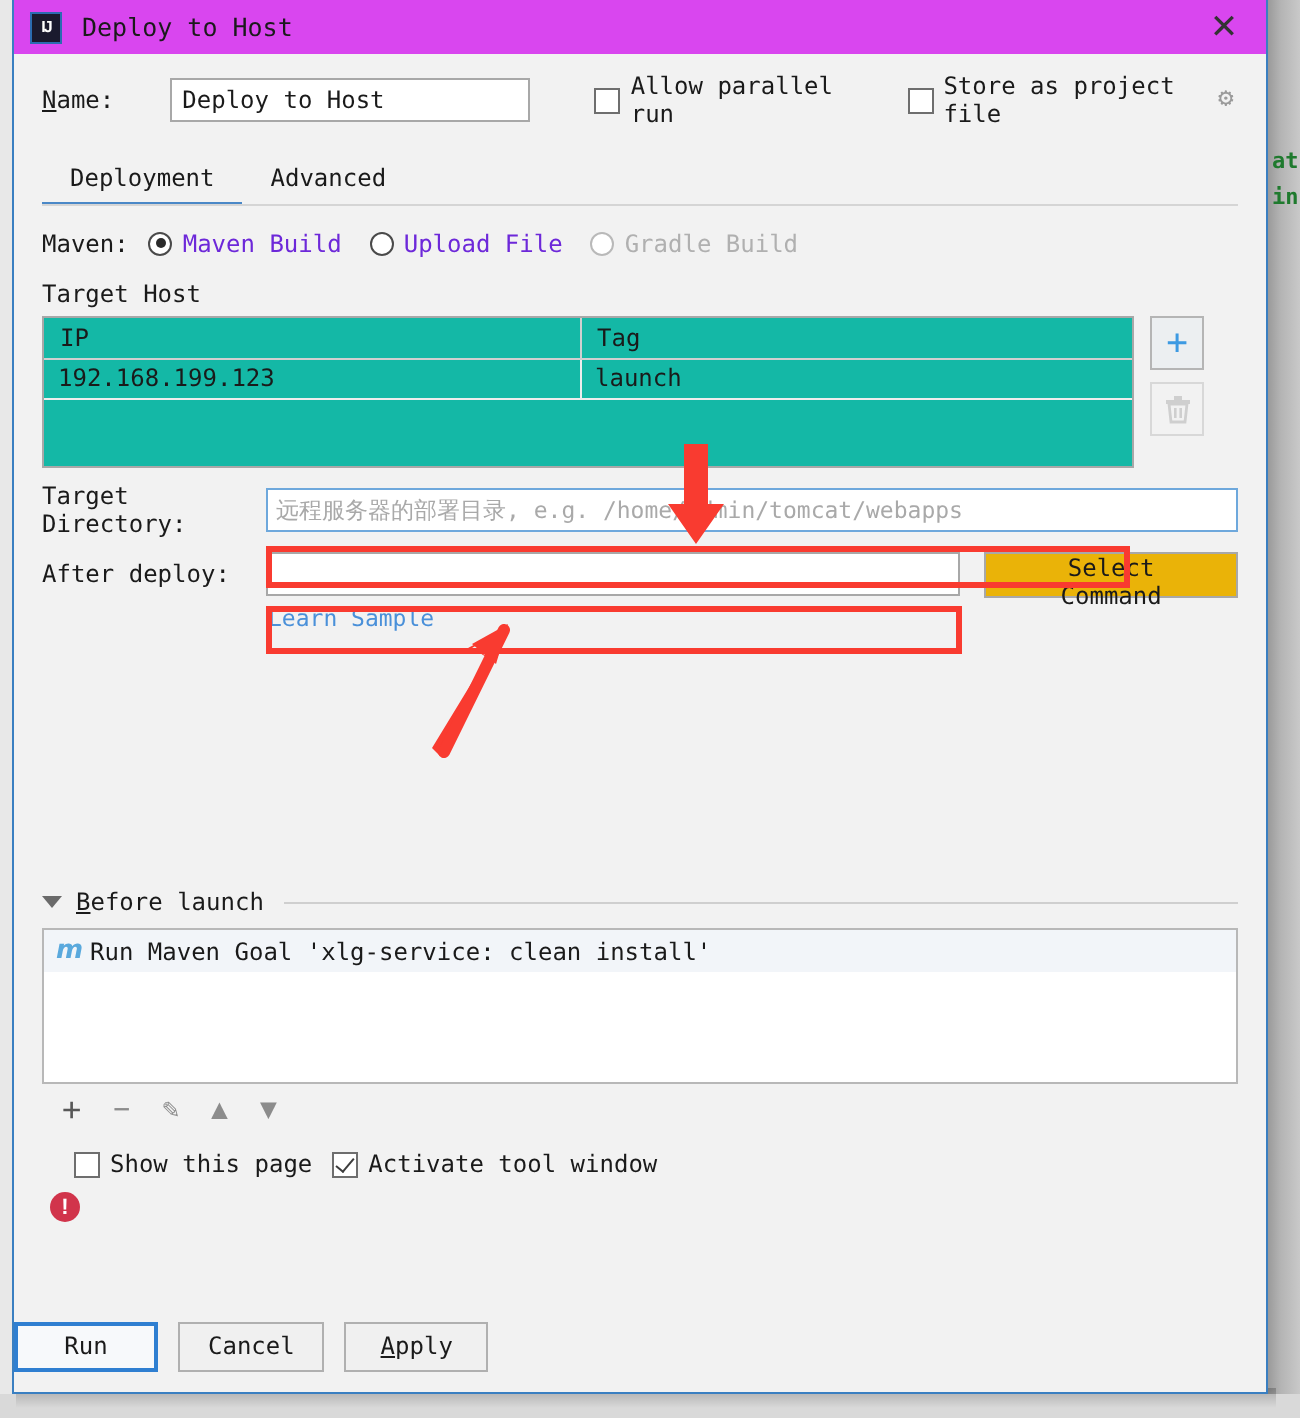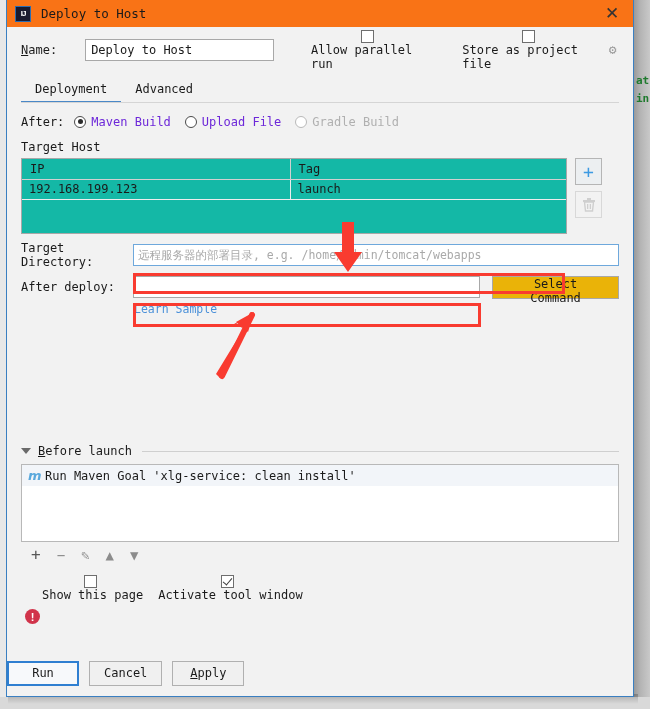--- a/index.html
+++ b/index.html
@@ -42,21 +42,21 @@
     position: absolute; left: 6px; top: 0; width: 628px; height: 697px;
     background: #f2f2f2;
     border: 1px solid #3a7fc1;
     border-top: none;
     display: flex; flex-direction: column;
   }
   .titlebar {
     height: 28px; flex: none;
     display: flex; align-items: center;
     padding: 0 6px 0 8px;
-    background: #f97316;
+    background: #d946ef;
     border-bottom: 1px solid #f2f2f2;
   }
   .ij-icon {
     width: 16px; height: 16px; flex: none;
     background: #1a1a2e;
     border: 1px solid #2b6cb0;
     color: #ffffff;
     font-size: 8px; font-weight: bold;
     display: flex; align-items: center; justify-content: center;
     letter-spacing: -1px;
@@ -78,21 +78,21 @@
   
   .name-row { display: flex; align-items: center; height: 34px; margin-top: 5px; }
   .lbl { color: #1a1a1a; font-size: 12px; }
   .lbl u { text-decoration: underline; }
   .name-input {
     margin-left: 28px; width: 206px; height: 22px;
     border: 1px solid #a8a8a8; background: #ffffff;
     font-family: "DejaVu Sans Mono", monospace; font-size: 12px;
     padding: 0 5px; color: #1a1a1a; outline: none;
   }
-  .cbox-wrap { display: flex; align-items: center; cursor: pointer; flex-direction: column; }
+  .cbox-wrap { display: flex; align-items: center; cursor: pointer; }
   .cbox {
     width: 13px; height: 13px; border: 1px solid #6e6e6e;
     background: #ffffff; flex: none; position: relative;
   }
   .cbox.checked::after {
     content: ""; position: absolute; left: 3px; top: 0px;
     width: 4px; height: 8px; border: solid #3c3c3c;
     border-width: 0 1.6px 1.6px 0; transform: rotate(40deg);
   }
   .cbox-lbl { margin-left: 5px; font-size: 12px; color: #1a1a1a; }
@@ -279,21 +279,21 @@
 
       
       <div class="tabs">
         <div class="tab active">Deployment</div>
         <div class="tab">Advanced</div>
         <div class="tabs-line"></div>
       </div>
 
       
       <div class="file-row">
-        <span class="lbl" style="margin-right:10px;">After:</span>
+        <span class="lbl" style="margin-right:10px;">Maven:</span>
         <div class="radio-wrap">
           <span class="radio sel"></span>
           <span class="radio-lbl">Maven Build</span>
         </div>
         <div class="radio-wrap">
           <span class="radio"></span>
           <span class="radio-lbl">Upload File</span>
         </div>
         <div class="radio-wrap">
           <span class="radio dis"></span>

